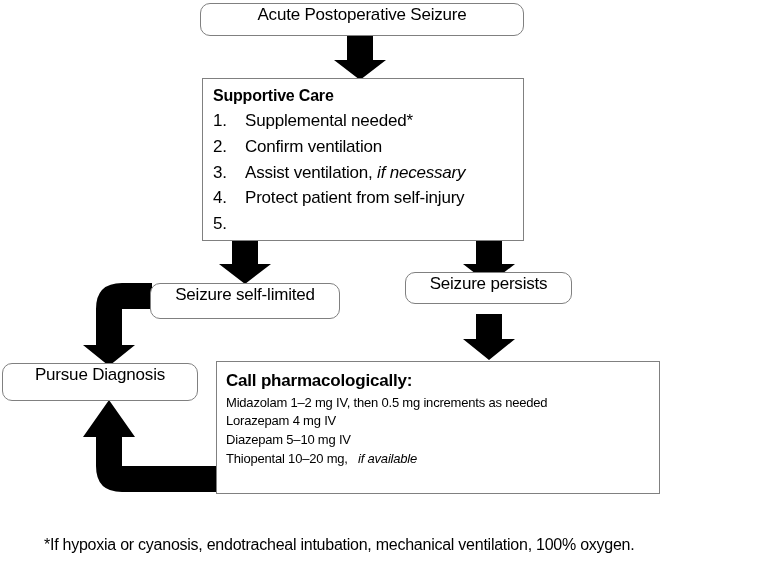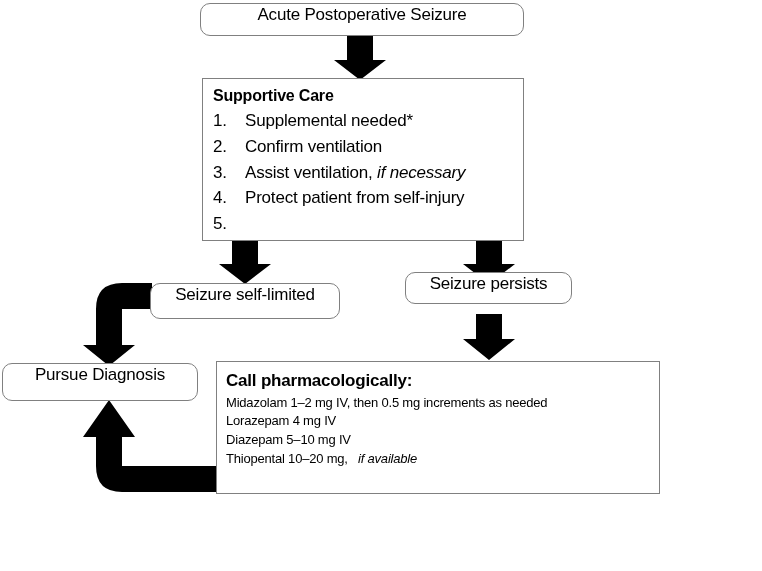--- a/index.html
+++ b/index.html
@@ -275,14 +275,15 @@
     <div class="tx-line">
       <span>Diazepam 5–10 mg IV</span>
     </div>
     <div class="tx-line">
       <span>Thiopental 10–20 mg,</span>
       <span>&nbsp;</span>
       <span class="tx-em">if available</span>
     </div>
   </div>
 
+  <div id="footnote">*If hypoxia or cyanosis, endotracheal intubation, mechanical ventilation, 100% oxygen.</div>
 
 </div>
 
 </body></html>

